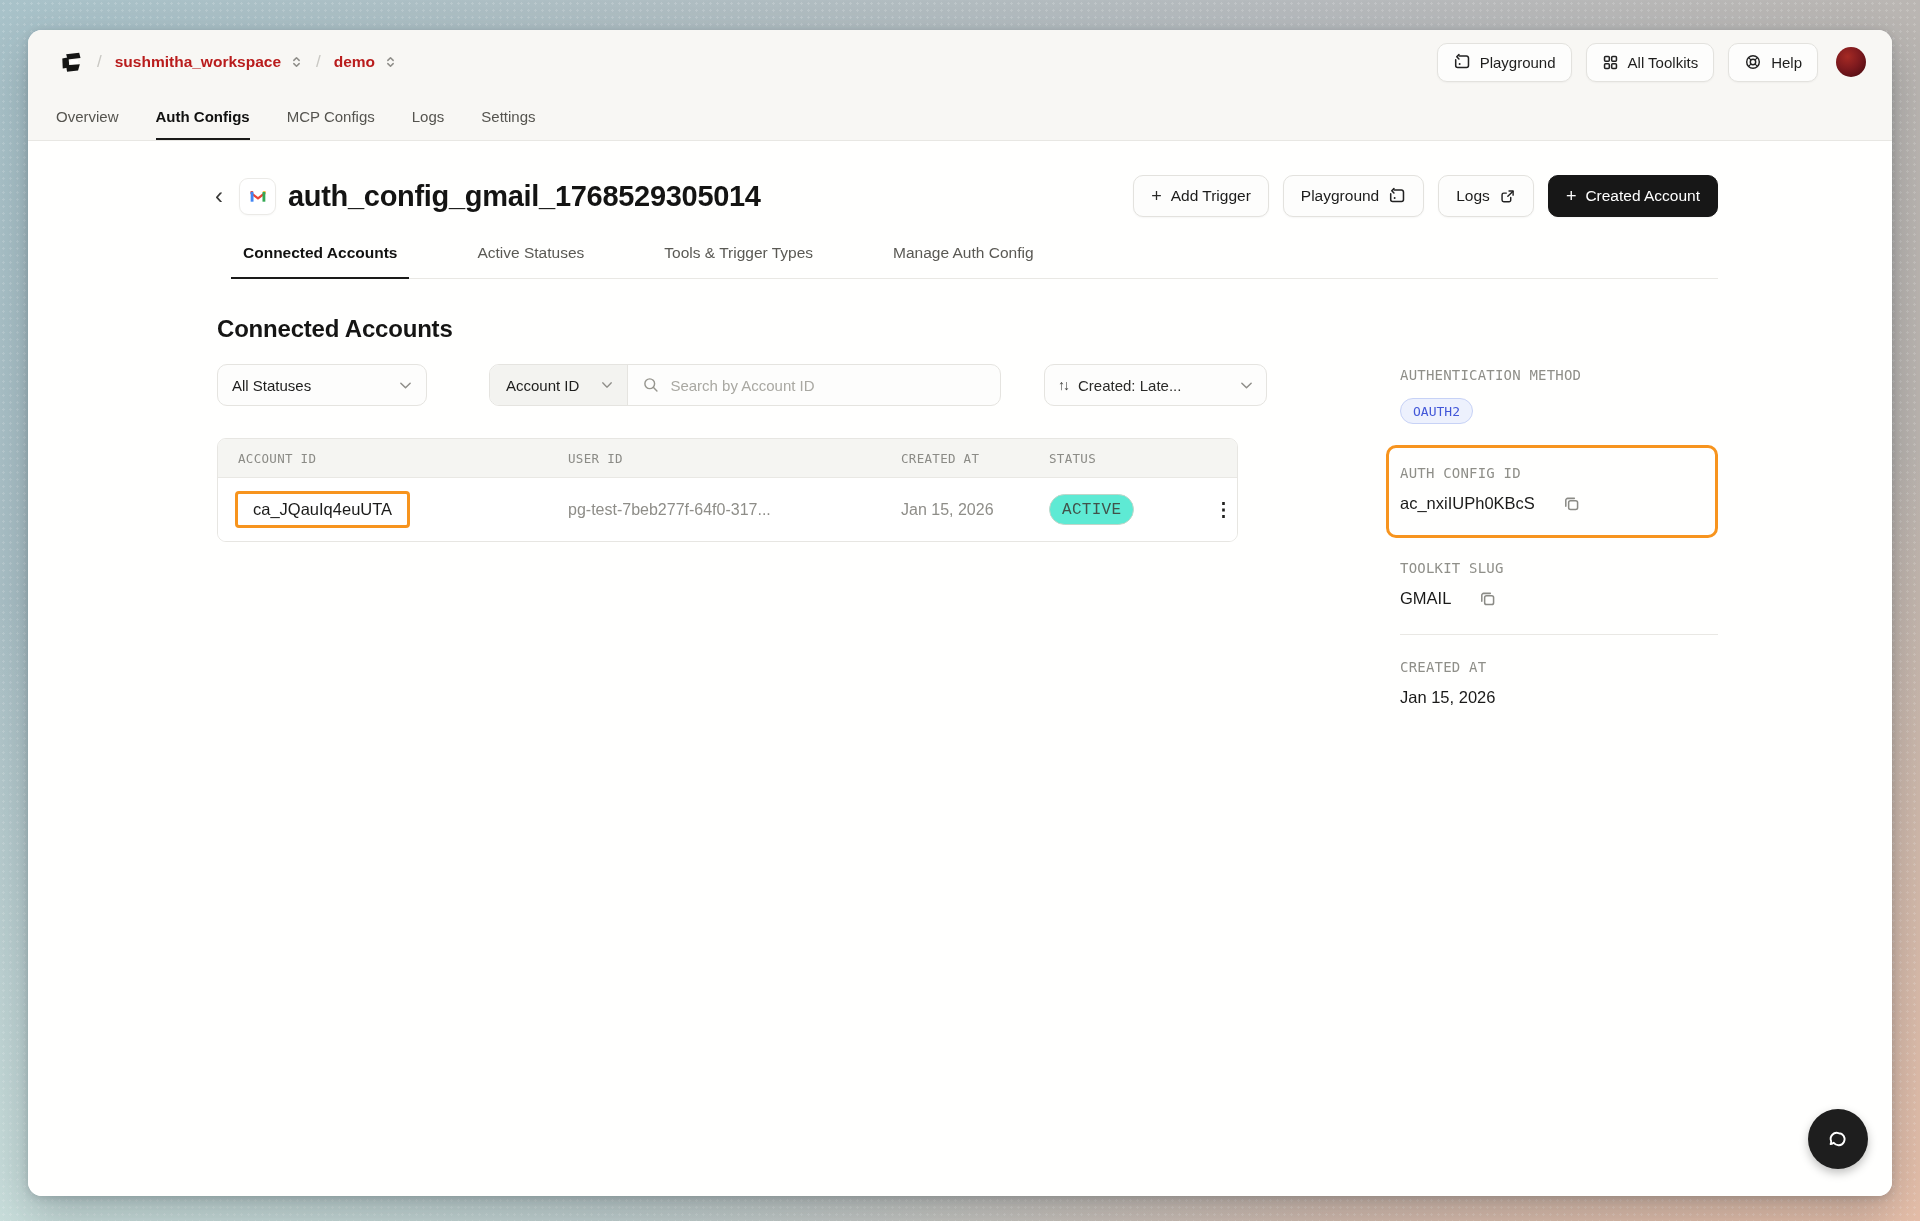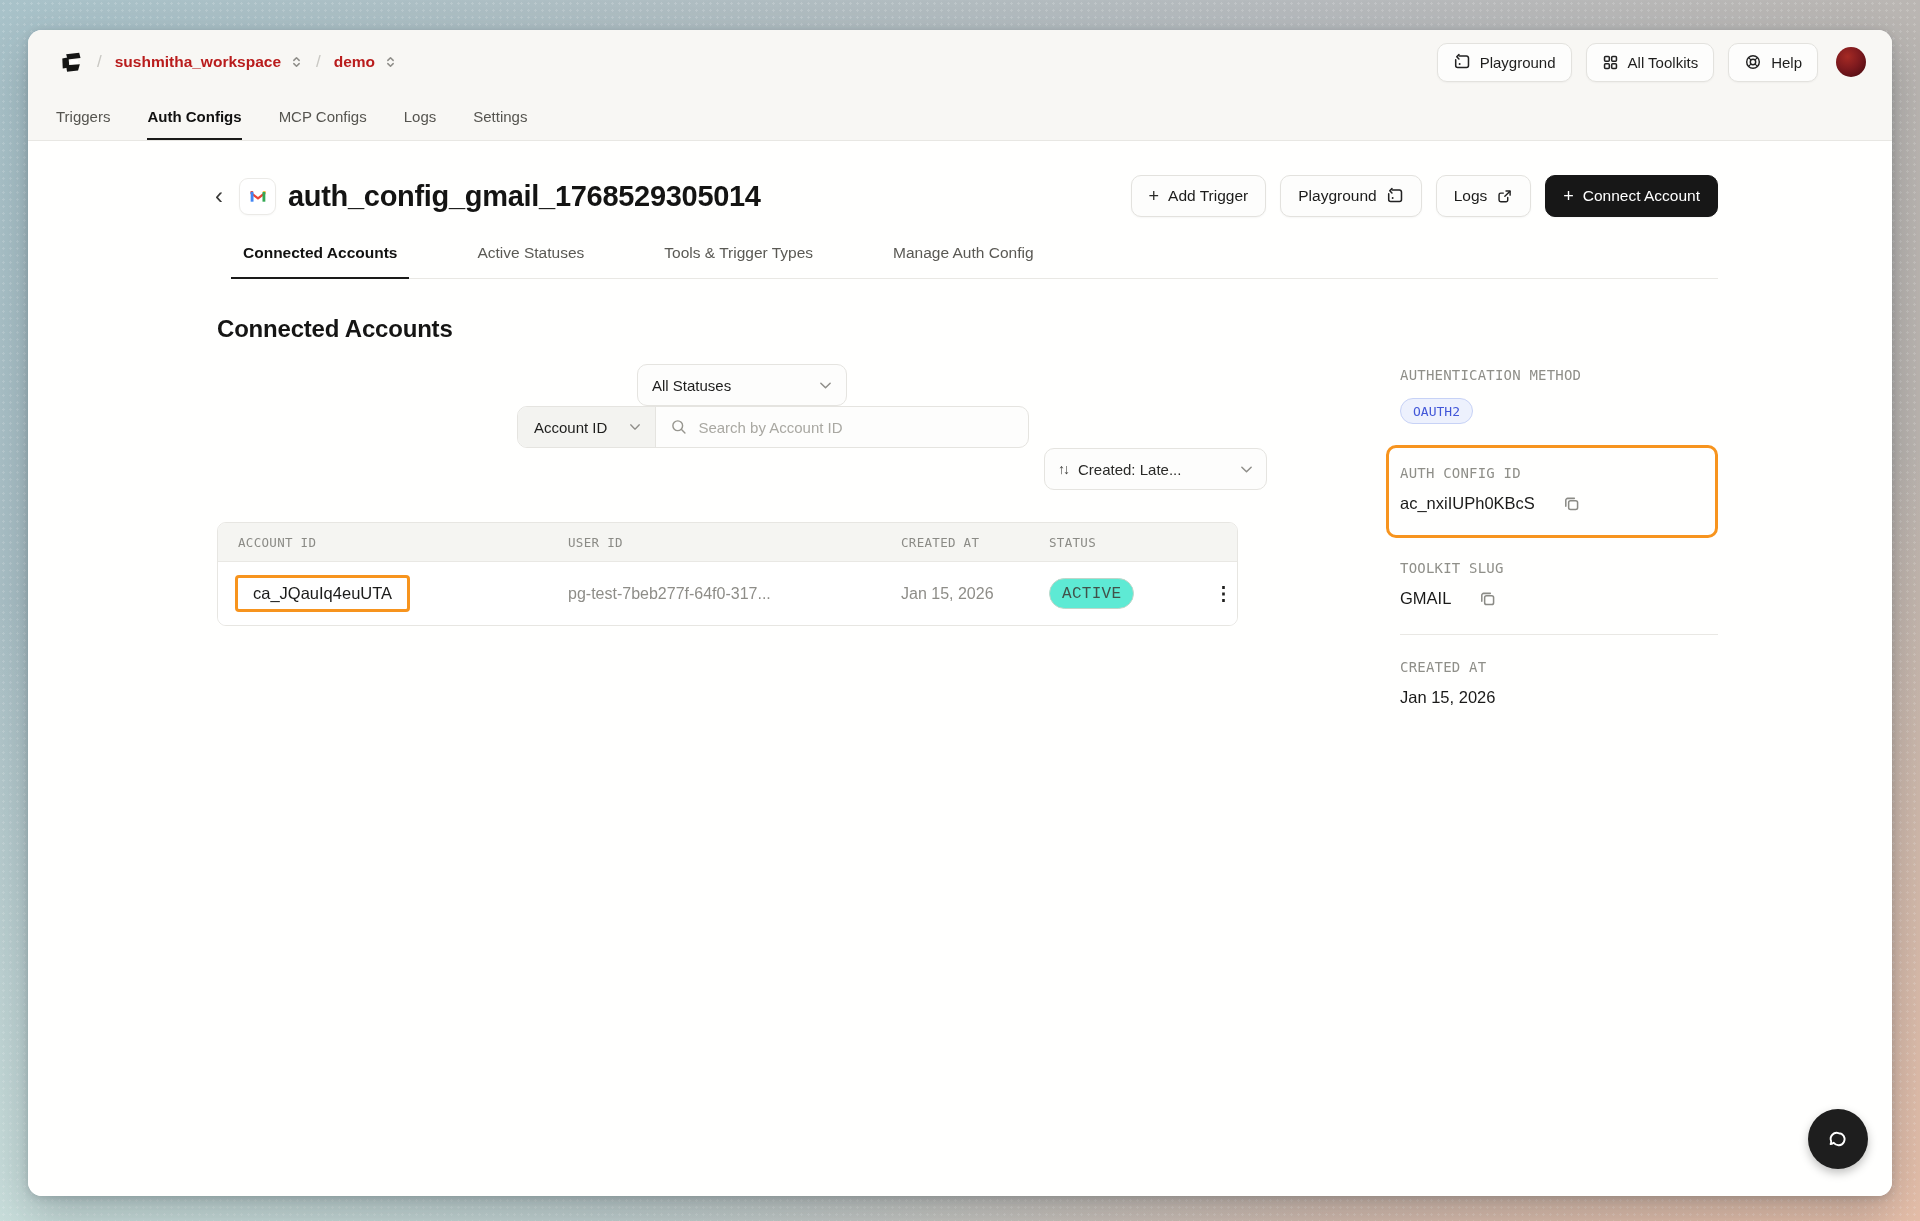--- a/index.html
+++ b/index.html
@@ -56,21 +56,21 @@
   .act-btn .plus { font-size:18px; font-weight:400; color:#2a2a28; line-height:1; }
   .act-btn.primary { background:#171717; border-color:#171717; color:#fff; }
   .act-btn.primary .plus { color:#fff; }
   .subtabs { display:flex; gap:56px; margin:27px 174px 0 203px; border-bottom:1px solid #e9e8e4;
     padding-bottom:0; position:relative; }
   .subtab { font-size:15.5px; color:#5a5954; font-weight:500; padding:0 12px 15px 12px;
     border-bottom:2.5px solid transparent; margin-bottom:-1px; cursor:pointer; }
   .subtab.active { color:#121211; font-weight:600; border-bottom-color:#1a1a19; }
   .left-col { margin:36px 0 0 189px; width:1050px; }
   .section-heading { font-size:24px; font-weight:700; letter-spacing:-.2px; color:#151514; }
-  .filters { display:flex; align-items:center; margin-top:21px; width:1050px;flex-direction:column; }
+  .filters { display:flex; align-items:center; margin-top:21px; width:1050px; }
   .select-box { display:flex; align-items:center; justify-content:space-between; height:42px; width:210px;
     border:1px solid #e5e4e0; border-radius:10px; background:#fdfdfc; padding:0 14px;
     font-size:15px; font-weight:500; color:#1d1d1c; cursor:pointer; }
   .combo { display:flex; align-items:center; height:42px; width:512px; margin-left:62px;
     border:1px solid #e5e4e0; border-radius:10px; background:#fdfdfc; overflow:hidden; }
   .combo-select { display:flex; align-items:center; gap:22px; height:100%; padding:0 14px 0 16px;
     background:#f3f3f0; border-right:1px solid #e5e4e0; font-size:15px; font-weight:500; color:#1d1d1c; cursor:pointer; }
   .combo-search { display:flex; align-items:center; gap:10px; flex:1; padding:0 14px; }
   .combo-search input { border:none; outline:none; background:transparent; font-size:15px; width:100%;
     font-family:"Liberation Sans",sans-serif; color:#333; }
@@ -176,21 +176,21 @@
               <circle cx="10" cy="10" r="3"></circle>
               <path d="M7.9 7.9 L5.1 5.1 M12.1 7.9 L14.9 5.1 M7.9 12.1 L5.1 14.9 M12.1 12.1 L14.9 14.9" stroke-width="1.3"></path>
             </svg>
           </span>
           <span>Help</span>
         </button>
         <span class="avatar"></span>
       </div>
     </div>
     <div class="topbar-row2">
-      <span class="tab">Triggers</span>
+      <span class="tab">Overview</span>
       <span class="tab active">Auth Configs</span>
       <span class="tab">MCP Configs</span>
       <span class="tab">Logs</span>
       <span class="tab">Settings</span>
     </div>
   </div>
 
   <div class="main">
 
     <div class="title-row">
@@ -228,21 +228,21 @@
           <span>
             <svg width="17" height="17" viewBox="0 0 20 20" fill="none" stroke="#222" stroke-width="1.7" stroke-linecap="round" stroke-linejoin="round">
               <path d="M13.8 11.2 v3 a2 2 0 0 1 -2 2 H5.6 a2 2 0 0 1 -2 -2 V8 a2 2 0 0 1 2 -2 h3"></path>
               <path d="M11.8 3.6 h4.8 v4.8"></path>
               <path d="M16.2 4 L10.4 9.8"></path>
             </svg>
           </span>
         </button>
         <button class="act-btn primary">
           <span class="plus">+</span>
-          <span>Connect Account</span>
+          <span>Created Account</span>
         </button>
       </div>
     </div>
 
     <div class="subtabs">
       <span class="subtab active">Connected Accounts</span>
       <span class="subtab">Active Statuses</span>
       <span class="subtab">Tools &amp; Trigger Types</span>
       <span class="subtab">Manage Auth Config</span>
     </div>

